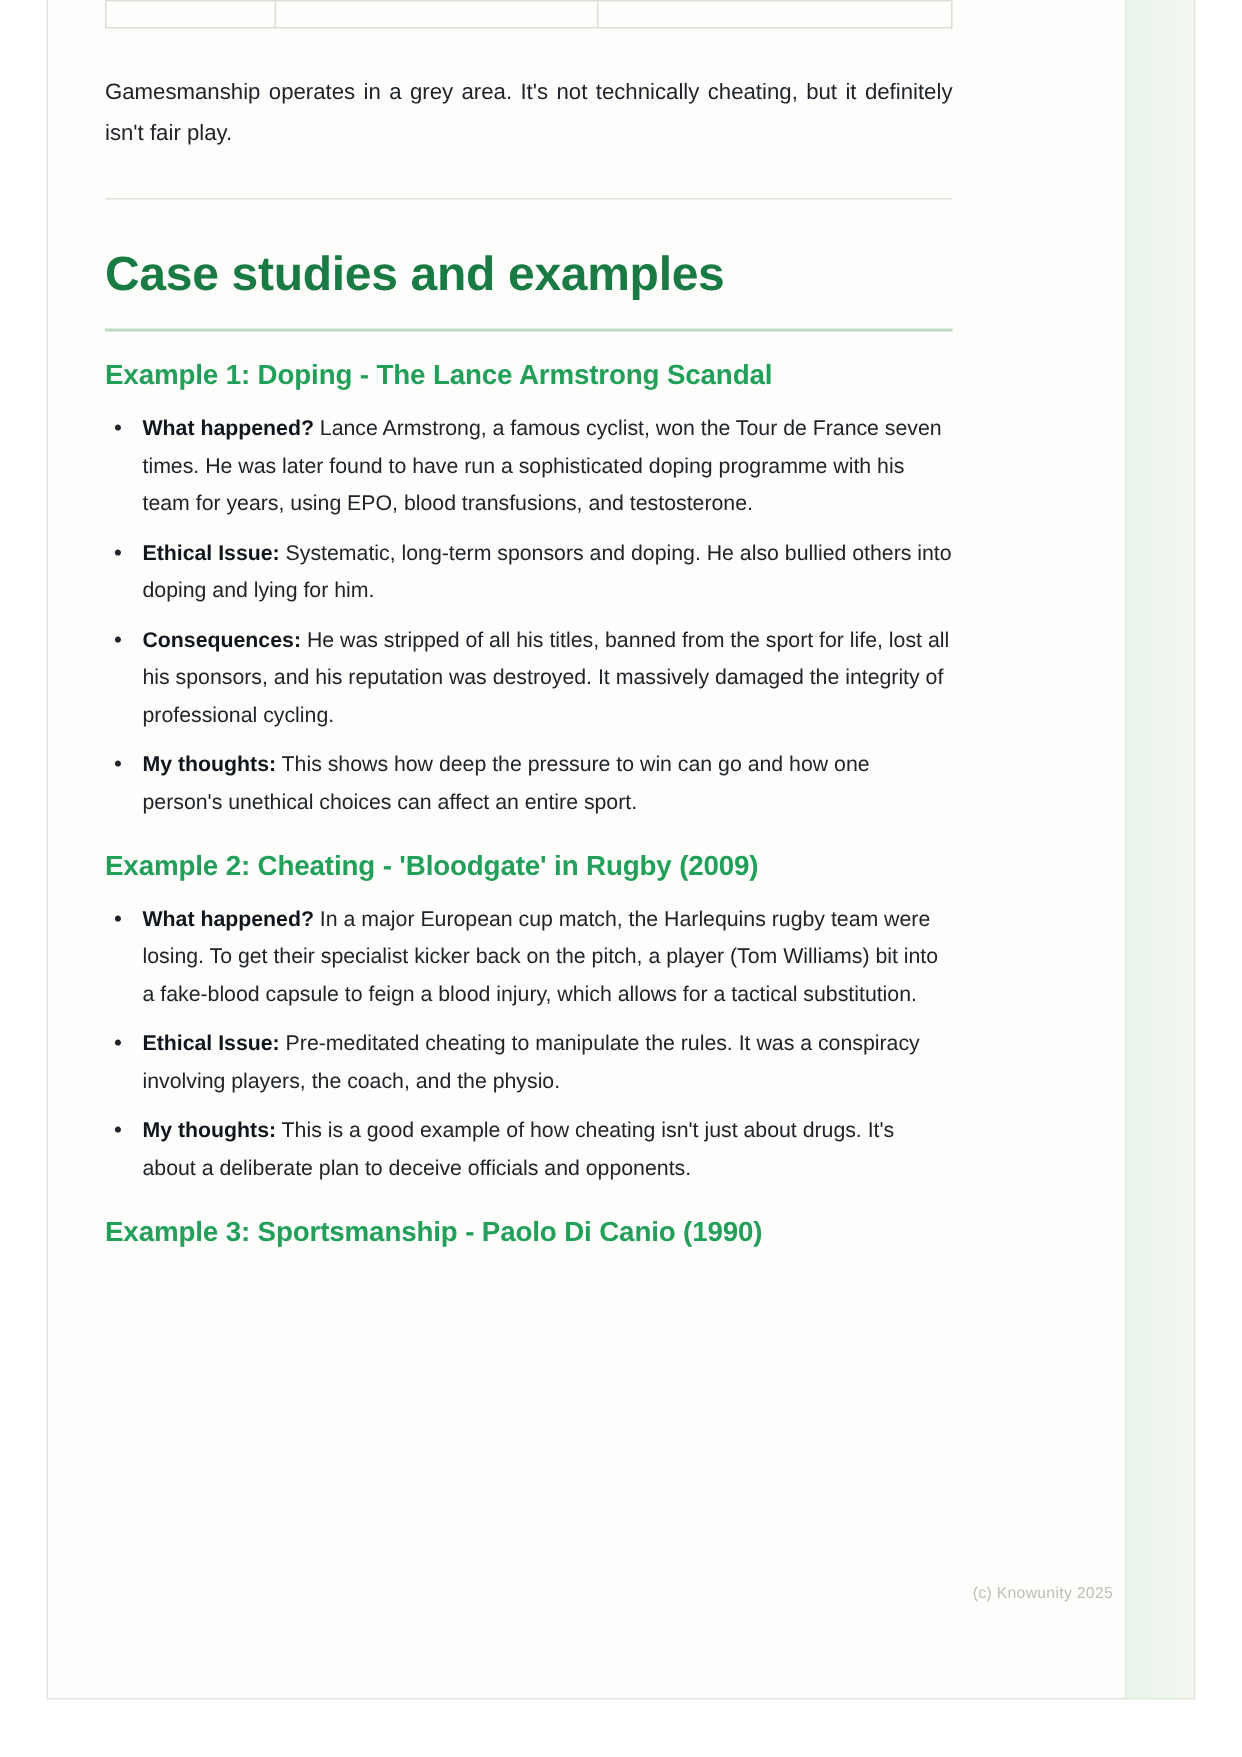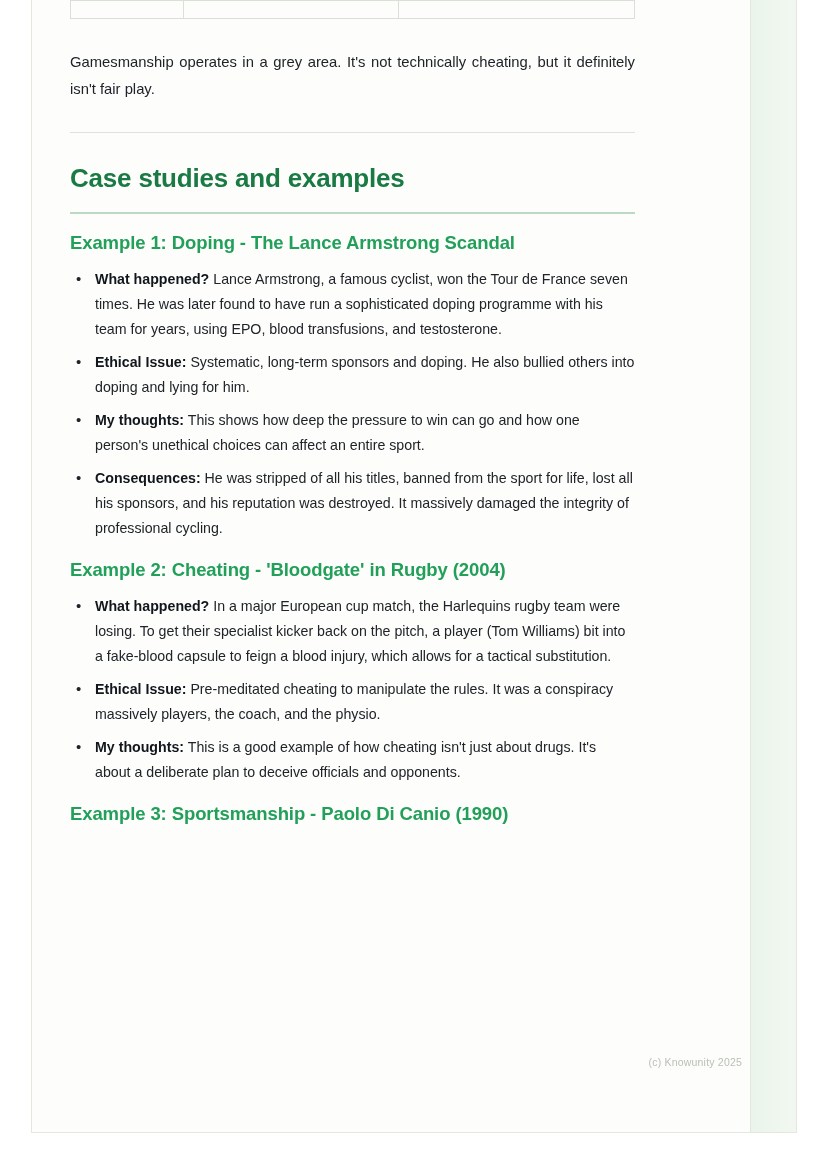--- a/index.html
+++ b/index.html
@@ -68,21 +68,21 @@
     margin: 30px 0 0 0;
     width: 565px;
   }
   hr.rule {
     border: none;
     border-top: 1px solid #dfe4da;
     margin: 29px 0 0 0;
     width: 565px;
   }
   h1.section {
-    font-size: 26px;
+    font-size: 32px;
     line-height: 1.2;
     font-weight: bold;
     color: #1a7a44;
     margin: 30px 0 0 0;
     letter-spacing: -0.2px;
   }
   .h1-underline {
     border: none;
     border-top: 2px solid #bcd9c4;
     margin: 18px 0 0 0;
@@ -150,28 +150,28 @@
 
       <hr class="rule">
 
       <h1 class="section">Case studies and examples</h1>
       <hr class="h1-underline">
 
       <h2 class="example">Example 1: Doping - The Lance Armstrong Scandal</h2>
       <ul class="points">
         <li><span class="lbl">What happened?</span><span> Lance Armstrong, a famous cyclist, won the Tour de France seven times. He was later found to have run a sophisticated doping programme with his team for years, using EPO, blood transfusions, and testosterone.</span></li>
         <li><span class="lbl">Ethical Issue:</span><span> Systematic, long-term sponsors and doping. He also bullied others into doping and lying for him.</span></li>
+        <li><span class="lbl">Consequences:</span><span> He was stripped of all his titles, banned from the sport for life, lost all his sponsors, and his reputation was destroyed. It massively damaged the integrity of professional cycling.</span></li>
         <li><span class="lbl">My thoughts:</span><span> This shows how deep the pressure to win can go and how one person's unethical choices can affect an entire sport.</span></li>
-        <li><span class="lbl">Consequences:</span><span> He was stripped of all his titles, banned from the sport for life, lost all his sponsors, and his reputation was destroyed. It massively damaged the integrity of professional cycling.</span></li>
       </ul>
 
-      <h2 class="example">Example 2: Cheating - 'Bloodgate' in Rugby (2004)</h2>
+      <h2 class="example">Example 2: Cheating - 'Bloodgate' in Rugby (2009)</h2>
       <ul class="points">
         <li><span class="lbl">What happened?</span><span> In a major European cup match, the Harlequins rugby team were losing. To get their specialist kicker back on the pitch, a player (Tom Williams) bit into a fake-blood capsule to feign a blood injury, which allows for a tactical substitution.</span></li>
-        <li><span class="lbl">Ethical Issue:</span><span> Pre-meditated cheating to manipulate the rules. It was a conspiracy massively players, the coach, and the physio.</span></li>
+        <li><span class="lbl">Ethical Issue:</span><span> Pre-meditated cheating to manipulate the rules. It was a conspiracy involving players, the coach, and the physio.</span></li>
         <li><span class="lbl">My thoughts:</span><span> This is a good example of how cheating isn't just about drugs. It's about a deliberate plan to deceive officials and opponents.</span></li>
       </ul>
 
       <h2 class="example">Example 3: Sportsmanship - Paolo Di Canio (1990)</h2>
 
     </div>
 
     <div class="footer-note">(c) Knowunity 2025</div>
   </div>
 </div>

